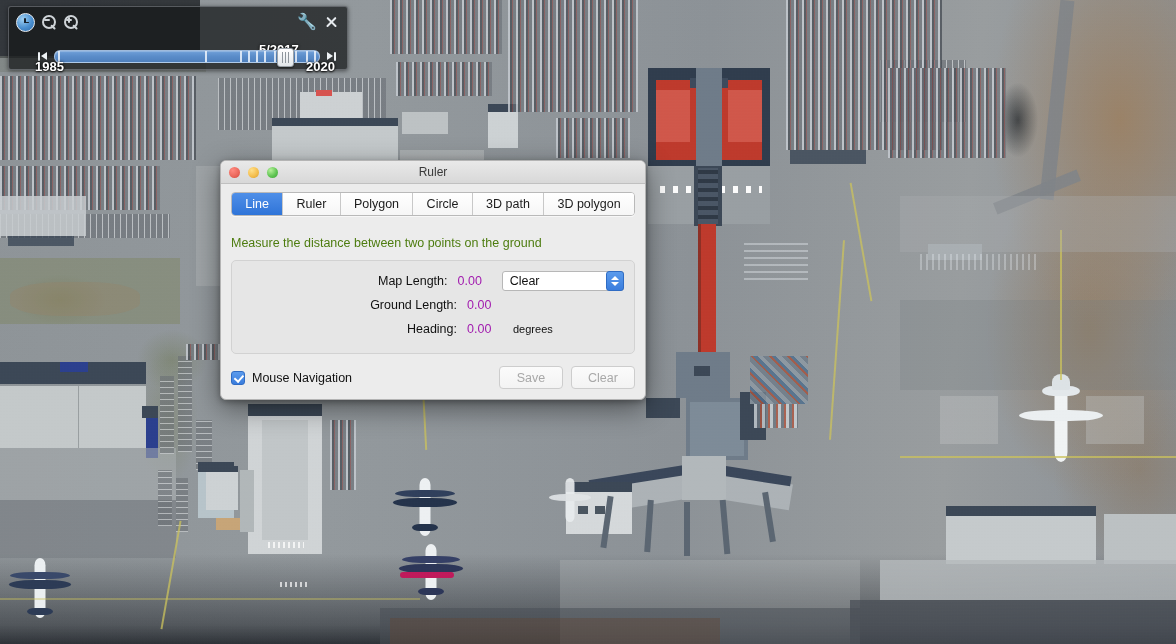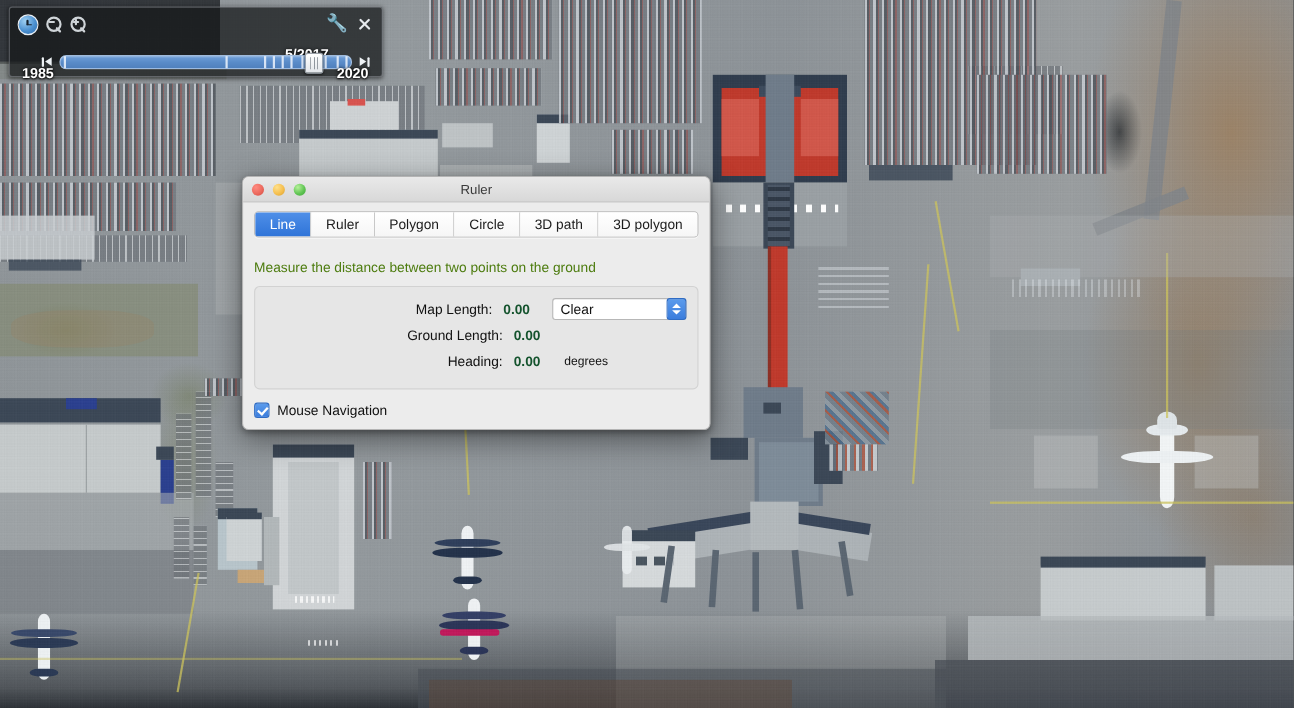--- a/index.html
+++ b/index.html
@@ -235,21 +235,21 @@
     position: absolute; left: 4px; top: 3px;
     width: 7px; height: 11px;
     background: repeating-linear-gradient(90deg,
       #8f969d 0px, #8f969d 1px, transparent 1px, transparent 3px);
   }
   .ts-year {
     position: absolute;
     color: #fff; font-size: 13px; font-weight: 700;
     text-shadow: 0 1px 2px rgba(0,0,0,.9), 0 0 3px rgba(0,0,0,.85);
   }
-  .ts-year.start { left: 11px; top: 52px; }
+  .ts-year.start { left: 26px; top: 52px; }
   .ts-year.end   { right: 12px; top: 52px; }
 
   
   #ruler-window {
     position: absolute;
     left: 220px; top: 160px;
     width: 424px;
     background: #ececec;
     border: 1px solid #b4b4b4;
     border-radius: 6px;
@@ -322,23 +322,22 @@
   .field-label {
     width: 225px;
     text-align: right;
     font-size: 12.5px;
     color: #111;
     padding-right: 10px;
     box-sizing: border-box;
   }
   .field-value {
     font-size: 12.5px;
-    color: #14532d;
+    color: #a21caf;
     width: 42px;
-    font-weight: bold;
   }
   .field-unit {
     font-size: 11px;
     color: #111;
     margin-left: 4px;
   }
 
   .combo {
     position: relative;
     width: 128px;
@@ -695,18 +694,22 @@
           <div class="field-unit">degrees</div>
         </div>
 
       </div>
 
       <div class="footer">
         <div class="checkrow">
           <span class="checkbox"></span>
           <span class="check-label">Mouse Navigation</span>
         </div>
+        <div class="btns">
+          <div class="btn">Save</div>
+          <div class="btn">Clear</div>
+        </div>
       </div>
 
     </div>
   </div>
 
 </div>
 
 </body></html>

